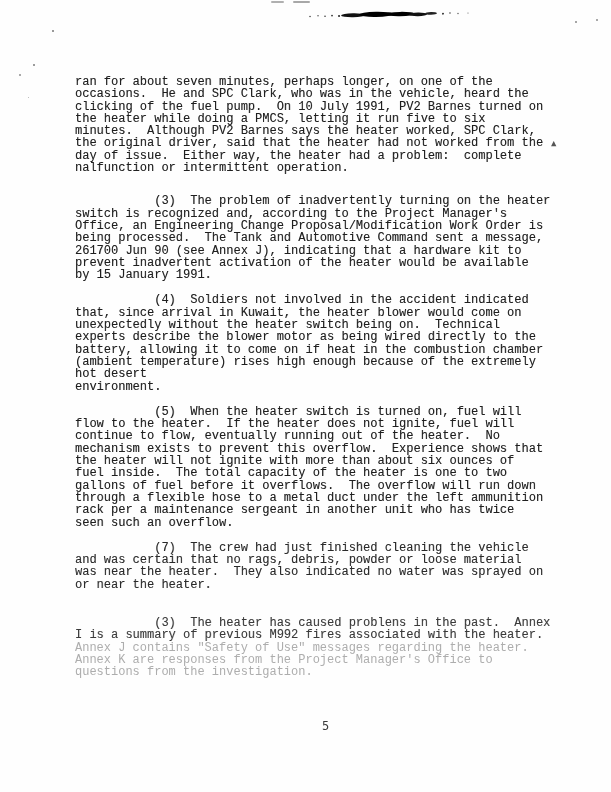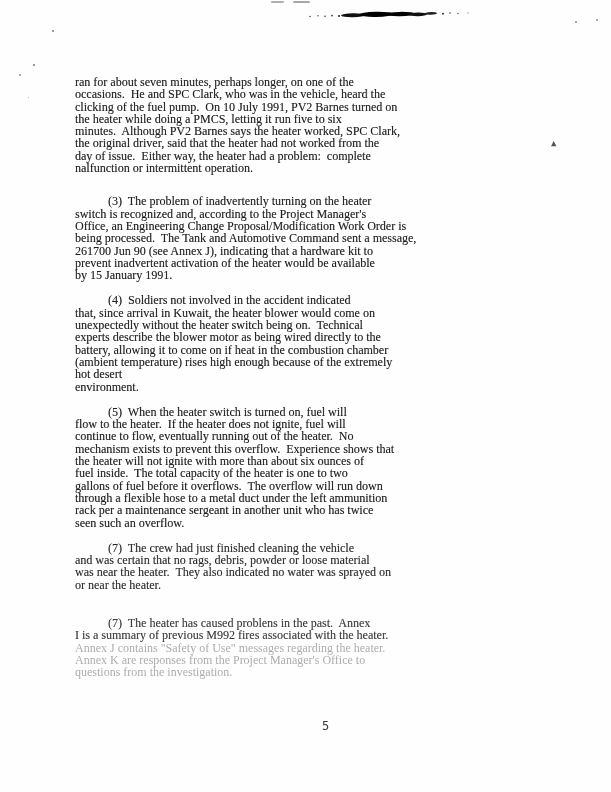--- a/index.html
+++ b/index.html
@@ -13,21 +13,21 @@
     position: absolute; left: 0; top: 0;
     width: 611px; height: 792px;
     background: #fefefe;
   }
   .text-block {
     position: absolute; left: 75px; top: 76px; width: 482px;
     color: #1f1f1f;
   }
   .para {
     margin: 0 0 13px 0;
-    font-family: Liberation Serif, serif;
+    font-family: Liberation Mono, monospace;
     font-size: 12px;
     line-height: 12.3px;
     white-space: pre;
     text-shadow: 0.3px 0.3px 0.4px rgba(25,25,25,0.38);
   }
   .para:nth-child(1) { margin-bottom: 21px; }
   .para:nth-child(4) { }
   .para:nth-child(5) { margin-bottom: 9px; opacity: 0.95; }
   .para:nth-child(6) { margin-bottom: 7px; opacity: 0.88; margin-top: 26px; }
   .para:nth-child(7) { opacity: 0.85; }
@@ -125,21 +125,21 @@
 the heater will not ignite with more than about six ounces of
 fuel inside.  The total capacity of the heater is one to two
 gallons of fuel before it overflows.  The overflow will run down
 through a flexible hose to a metal duct under the left ammunition
 rack per a maintenance sergeant in another unit who has twice
 seen such an overflow.</pre>
     <pre class="para">           (7)  The crew had just finished cleaning the vehicle
 and was certain that no rags, debris, powder or loose material
 was near the heater.  They also indicated no water was sprayed on
 or near the heater.</pre>
-    <pre class="para"><span>           (7)  The heater has caused problens in the past.  Annex
+    <pre class="para"><span>           (3)  The heater has caused problens in the past.  Annex
 I is a summary of previous M992 fires associated with the heater.</span>
 <span class="faded-text">Annex J contains "Safety of Use" messages regarding the heater.
 Annex K are responses from the Project Manager's Office to
 questions from the investigation.</span></pre>
   </div>
 
   <span class="caret-mark">▲</span>
 
   <div class="page-number">5</div>
 

